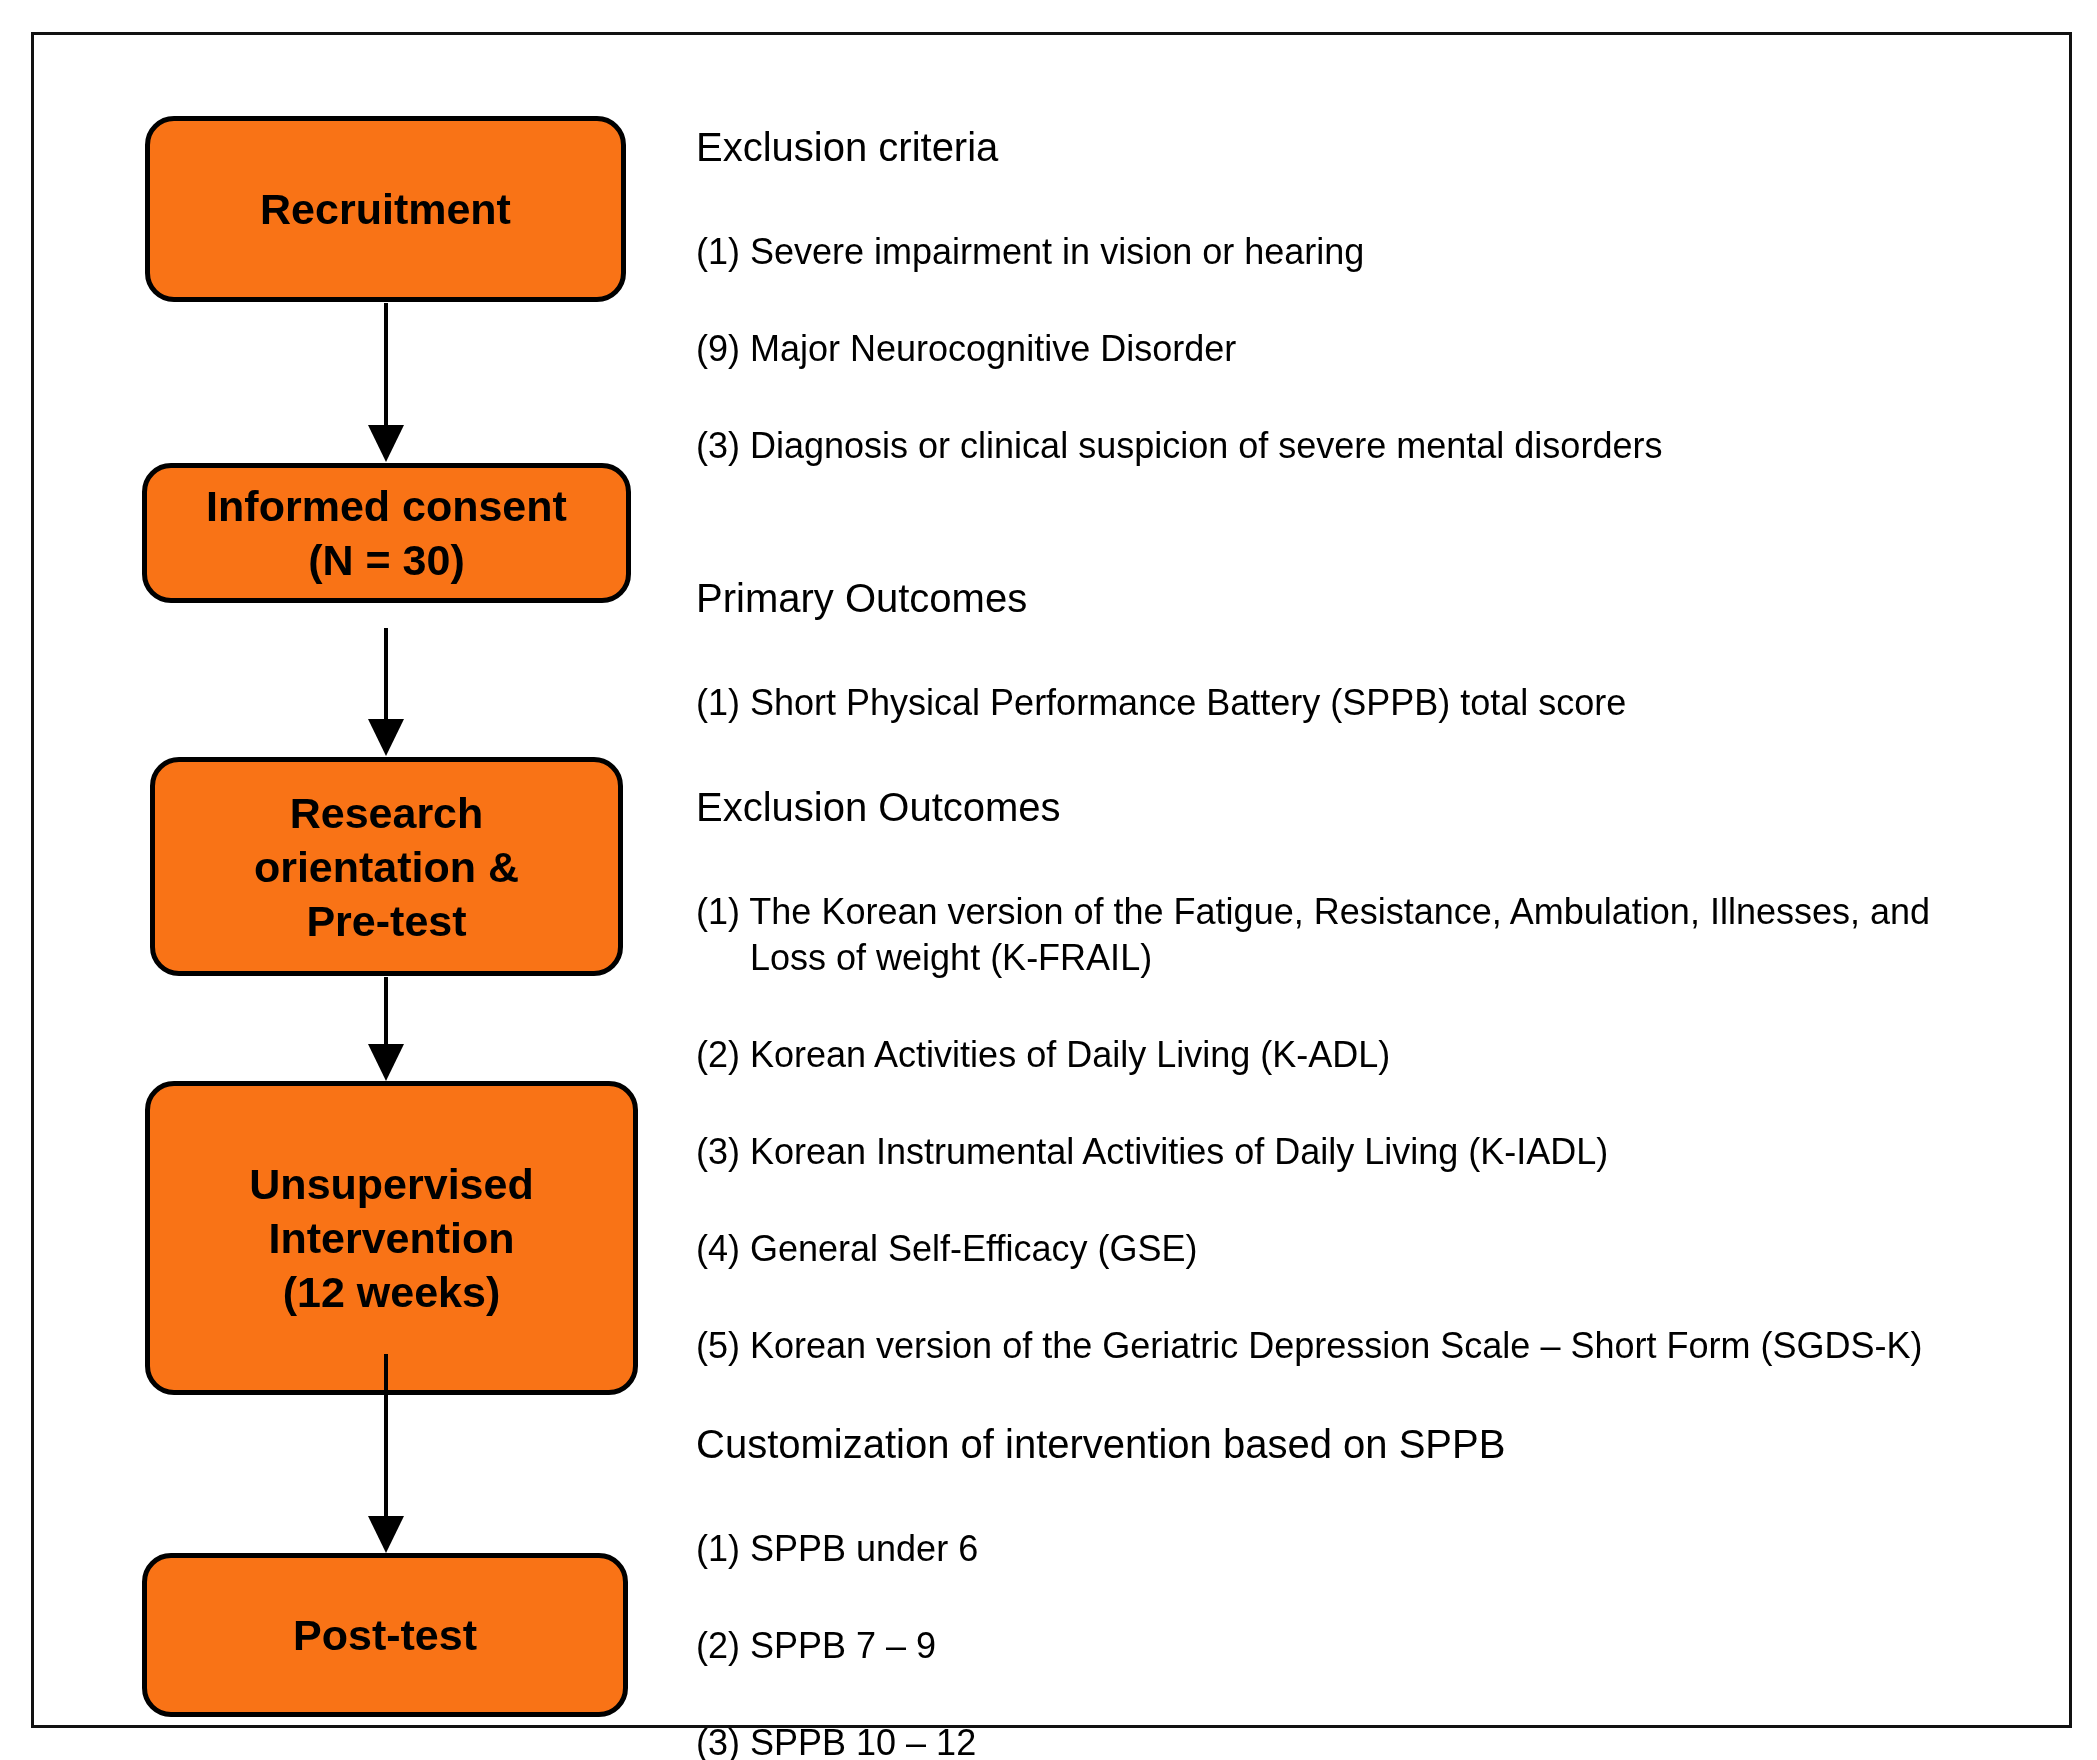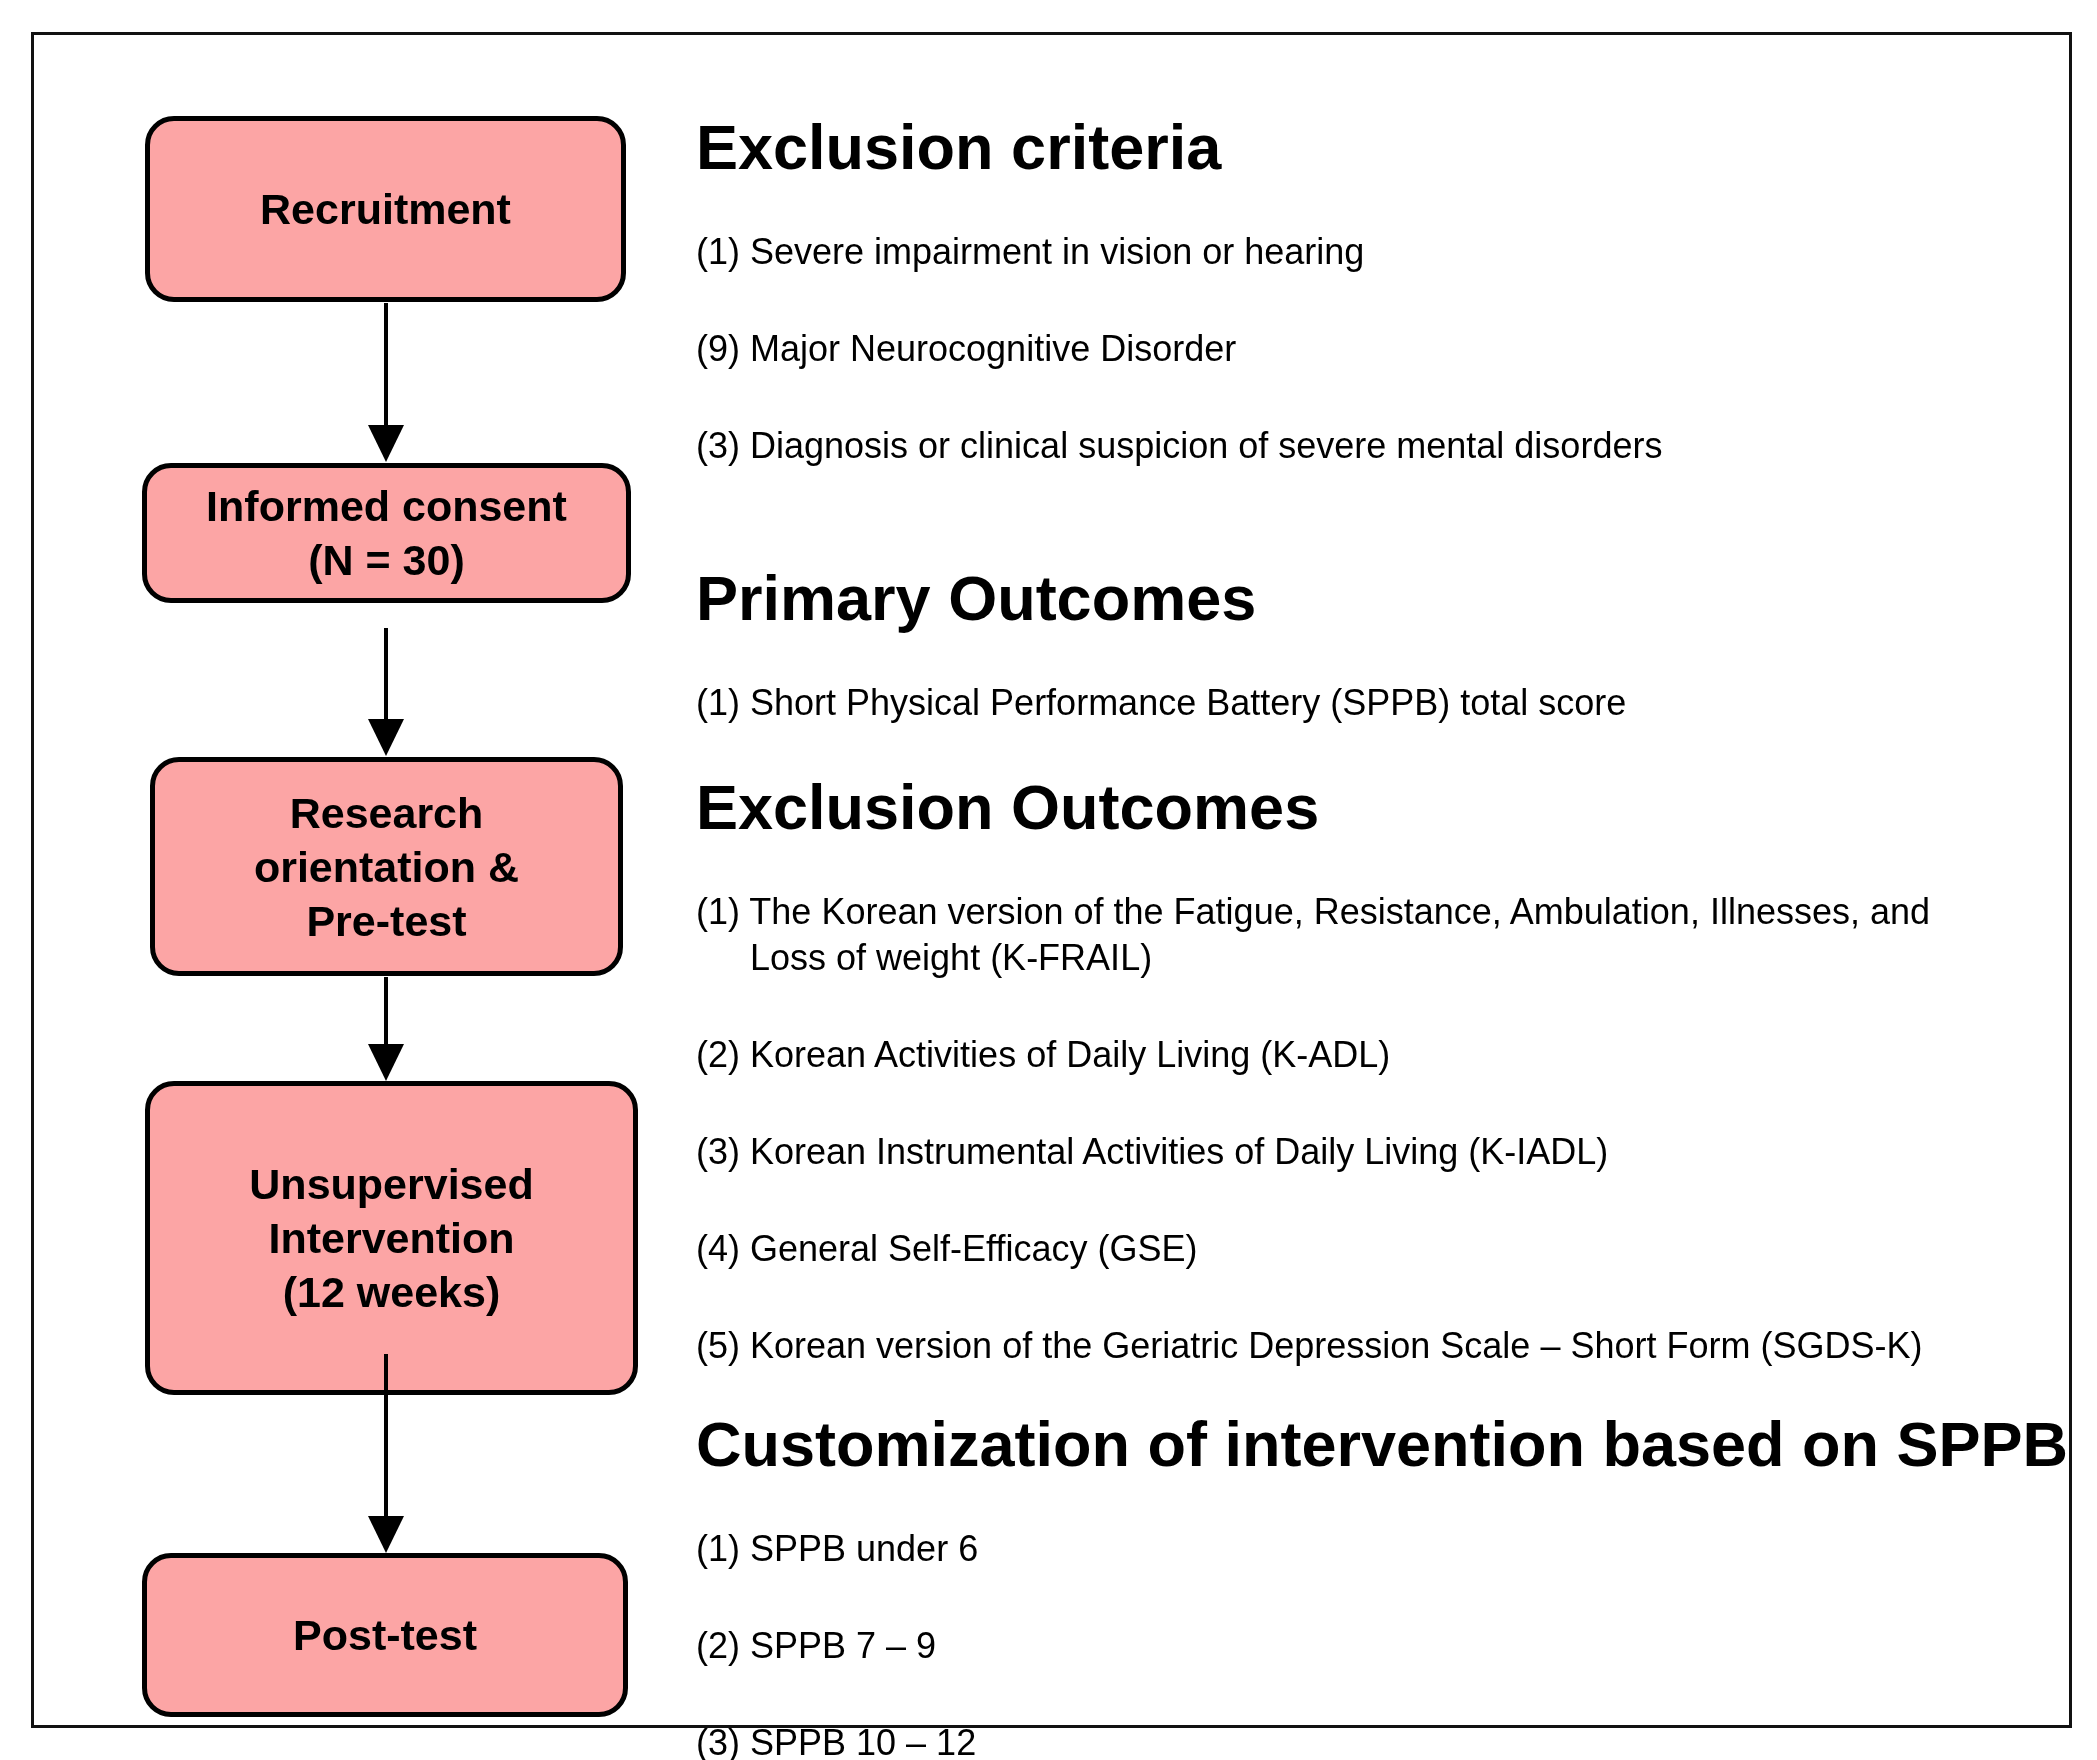--- a/index.html
+++ b/index.html
@@ -11,21 +11,21 @@
     overflow: hidden;
   }
   .canvas { position: relative; width: 2097px; height: 1760px; background: #ffffff; }
   .frame {
     position: absolute; left: 31px; top: 32px; width: 2041px; height: 1696px;
     border: 3.1px solid #111111; background: #ffffff;
   }
   
   .flow-box {
     position: absolute;
-    background: #fca5a5;
+    background: #f97316;
     border: 5.4px solid #000000;
     border-radius: 29px;
     display: flex; align-items: center; justify-content: center;
     text-align: center;
     font-weight: bold; font-size: 43px; line-height: 54px;
     white-space: pre-line;
   }
   .box-1 { left: 111px; top: 81px;  width: 481px; height: 186px; }
   .box-2 { left: 108px; top: 428px;  width: 489px; height: 140px; }
   .box-3 { left: 116px; top: 722px;  width: 473px; height: 219px; }
@@ -46,21 +46,21 @@
     border-right: 18px solid transparent;
     border-top: 37px solid #000000;
   }
   
   .section { position: absolute; left: 662px; width: 1392px; }
   .sec-1 { top: 81px; }
   .sec-2 { top: 532px; }
   .sec-3 { top: 741px; }
   .sec-4 { top: 1378px; }
   .section-title {
-    font-weight: bold; font-size: 63px; line-height: 62px;
+    font-weight: normal; font-size: 40px; line-height: 62px;
     margin: 0 0 51px 0;
   }
   .item-list { margin: 0; padding: 0; list-style: none; }
   .item {
     font-size: 36px; line-height: 46px;
     margin: 16px 0 51px 0;
     white-space: pre-line;
     padding-left: 54px; text-indent: -54px; 
   }
   .item:last-child { margin-bottom: 0; }

